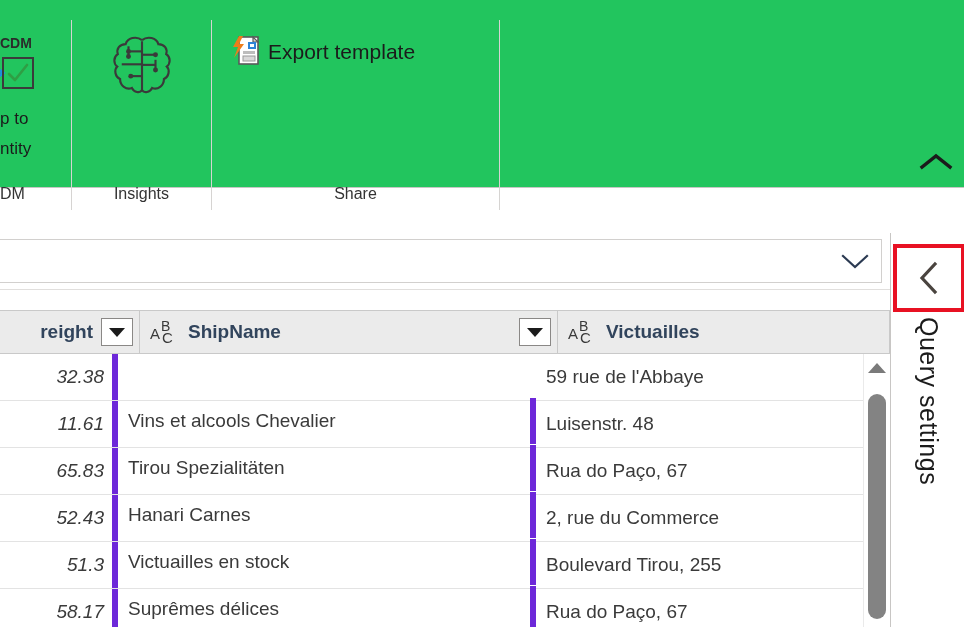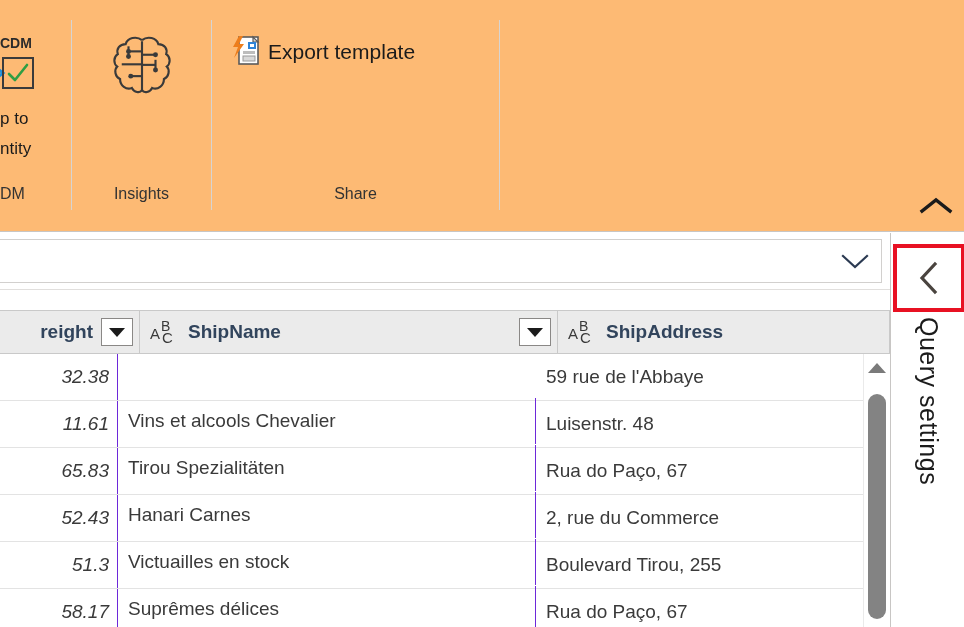--- a/index.html
+++ b/index.html
@@ -6,22 +6,22 @@
   body{
     width:964px;height:627px;overflow:hidden;
     background:#ffffff;
     font-family:"Liberation Sans", sans-serif;
     -webkit-font-smoothing:antialiased;
   }
   .app{position:relative;width:964px;height:627px;}
 
   
   .ribbon{
-    position:absolute;left:0;top:0;width:964px;height:232px;
-    background:#fdba74;
+    position:absolute;left:0;top:0;width:964px;height:188px;
+    background:#22c55e;
     box-sizing:border-box;
     border-bottom:1px solid #c8c6c4;
   }
   .ribbon-body{
     position:absolute;left:0;top:20px;width:964px;height:190px;
     display:flex;align-items:stretch;
   }
   .rgroup{
     position:relative;
     display:flex;flex-direction:column;
@@ -142,21 +142,21 @@
   .abc .a{position:absolute;left:0;top:6px;font-size:15px;}
   .abc .b{position:absolute;left:11px;top:-1px;font-size:14px;}
   .abc .c{position:absolute;left:12px;top:10px;font-size:15px;}
 
   .grid-body{position:relative;width:890px;height:273px;}
   .row{
     display:flex;height:47px;box-sizing:border-box;
     border-bottom:1px solid #e3e3e3;
   }
   .cell{
-    box-sizing:border-box;border-right:1px solid #6d28d9;
+    box-sizing:border-box;border-right:6px solid #6d28d9;
     display:flex;align-items:center;height:100%;
     font-size:19px;color:#3a3a3a;
     font-family:"Liberation Sans", sans-serif;
   }
   .cell.c-freight{width:118px;justify-content:flex-end;padding-right:8px;font-style:italic;}
   .cell.c-ship{width:418px;padding-left:10px;margin-top:44px;}
   .cell.c-addr{flex:1;padding-left:10px;border-right:none;}
 
   
   .vscroll{
@@ -336,21 +336,21 @@
           <div class="tri-down"></div>
         </div>
       </div>
 
       <div class="hcell c-addr">
         <div class="abc">
           <span class="a">A</span>
             <span class="b">B</span>
             <span class="c">C</span>
         </div>
-        <span class="h-title">ShipAddress</span>
+        <span class="h-title">Victuailles</span>
       </div>
     </div>
 
     <div class="grid-body">
 
       <div class="row">
         <div class="cell c-freight">32.38</div>
         <div class="cell c-ship">Vins et alcools Chevalier</div>
         <div class="cell c-addr">59 rue de l'Abbaye</div>
       </div>

